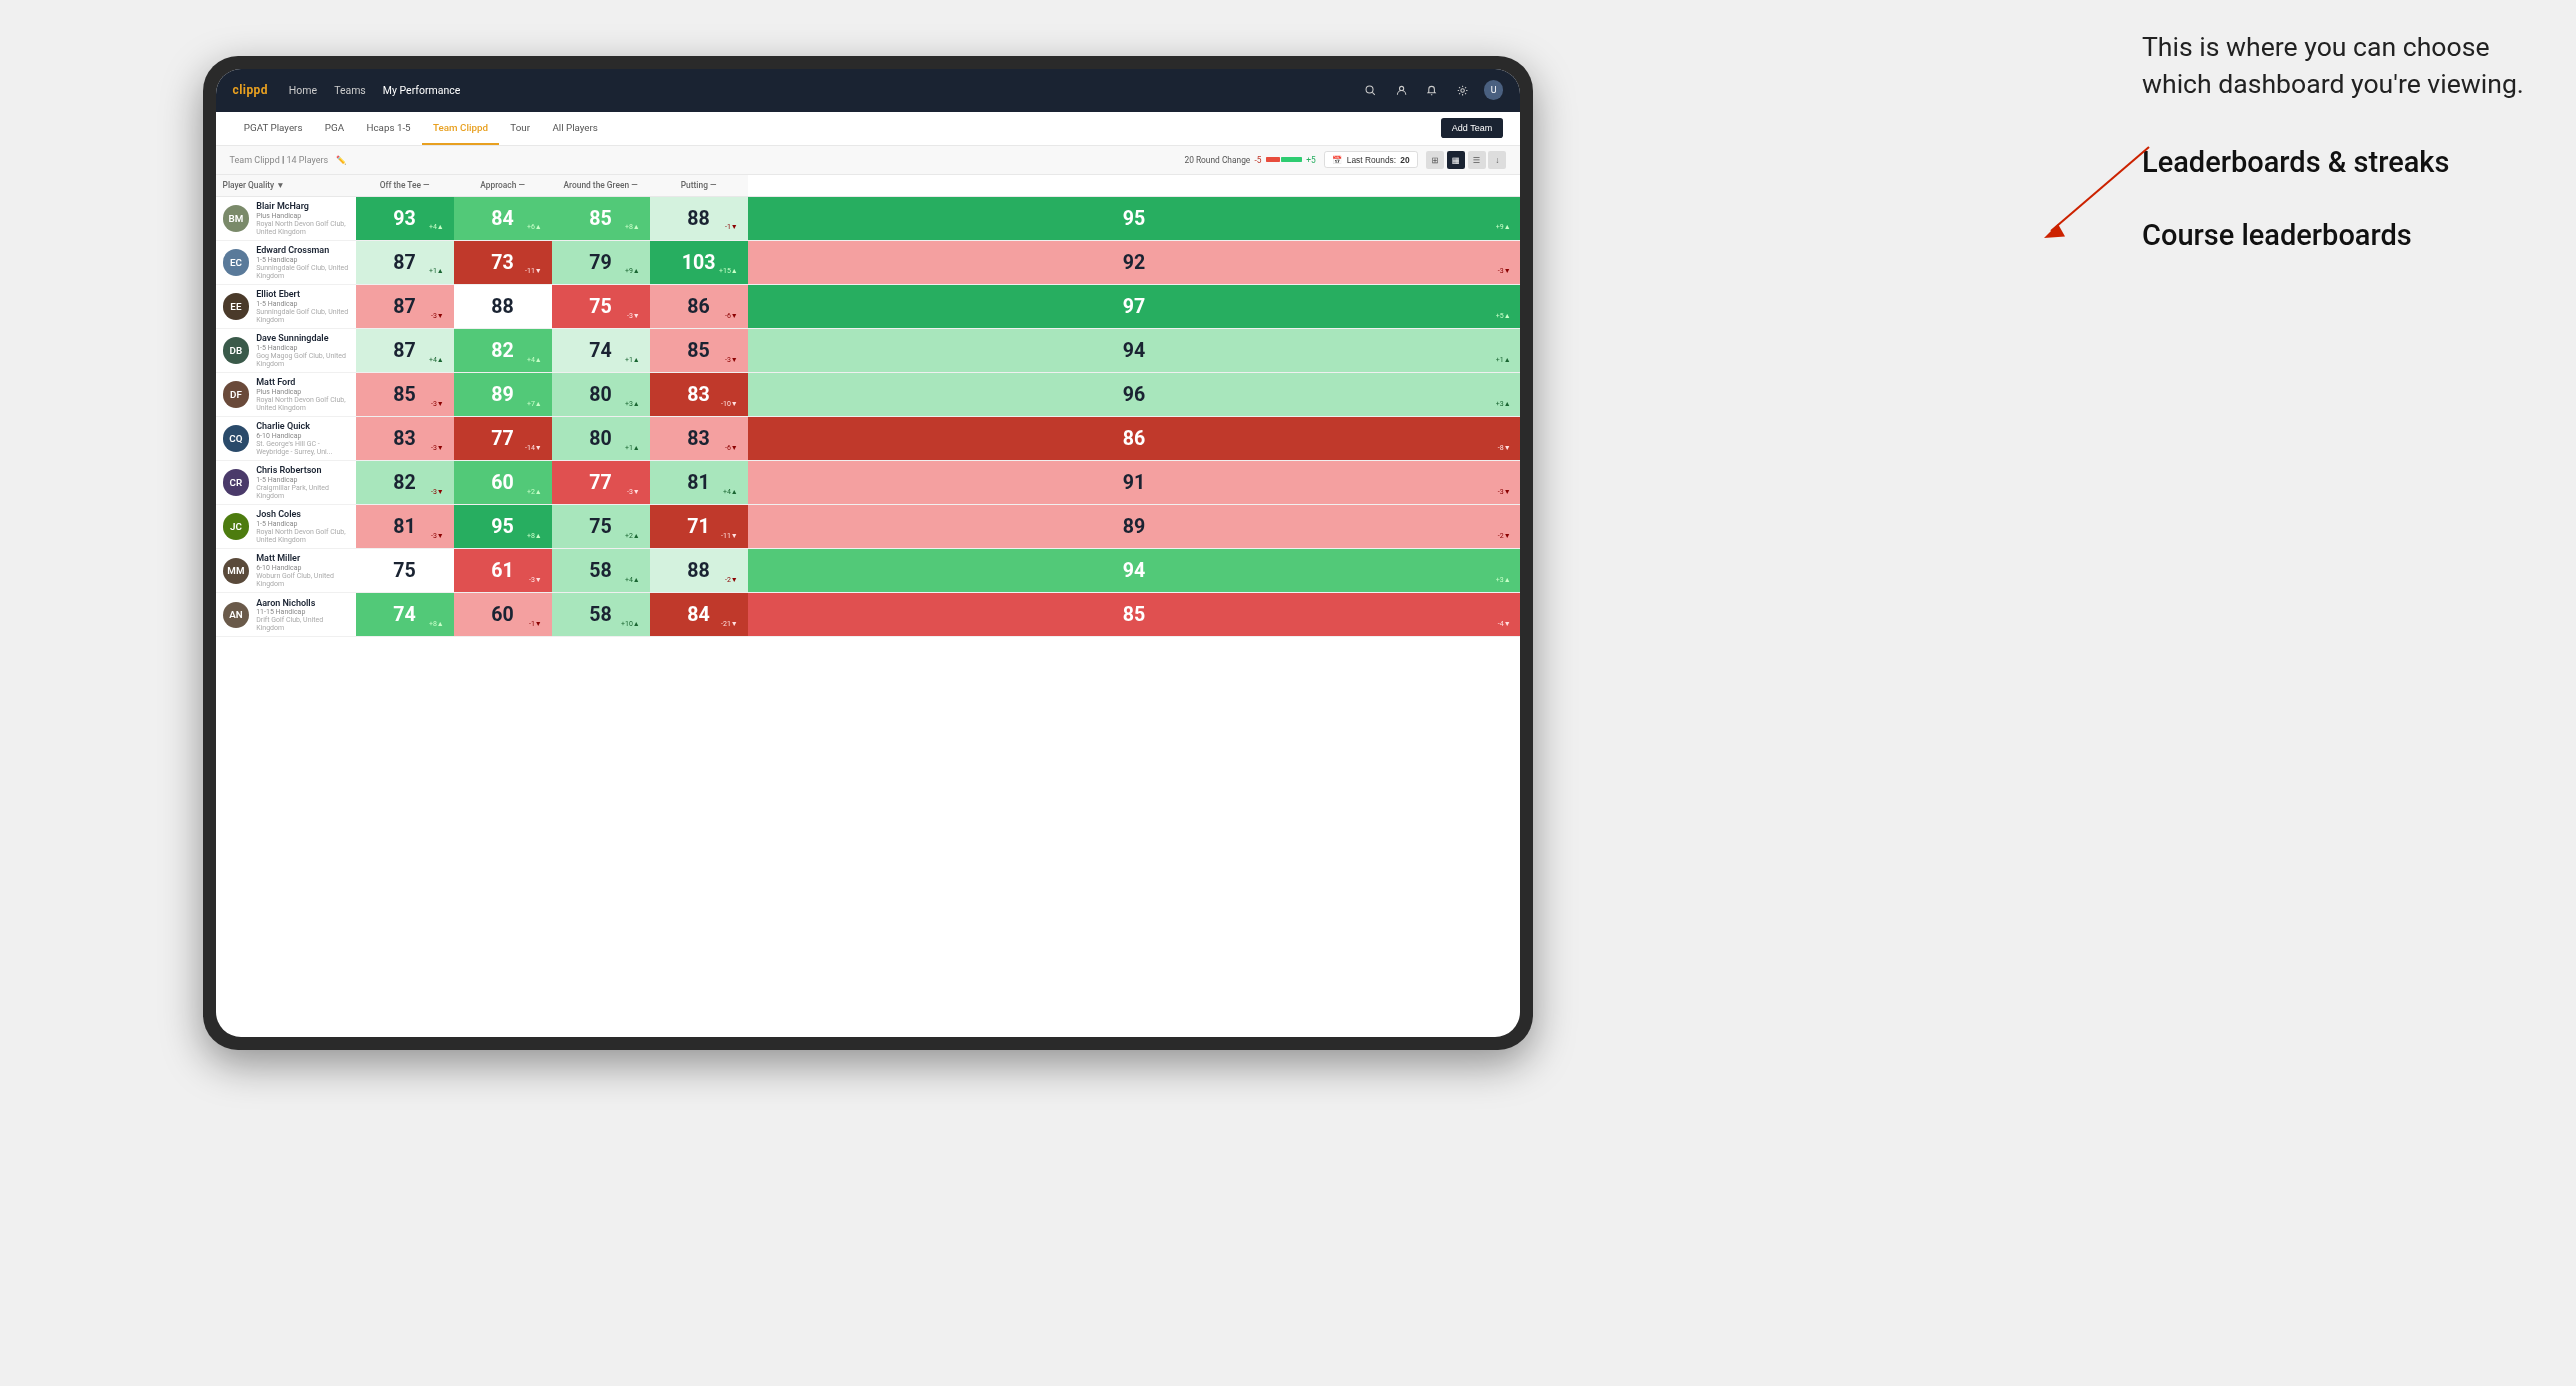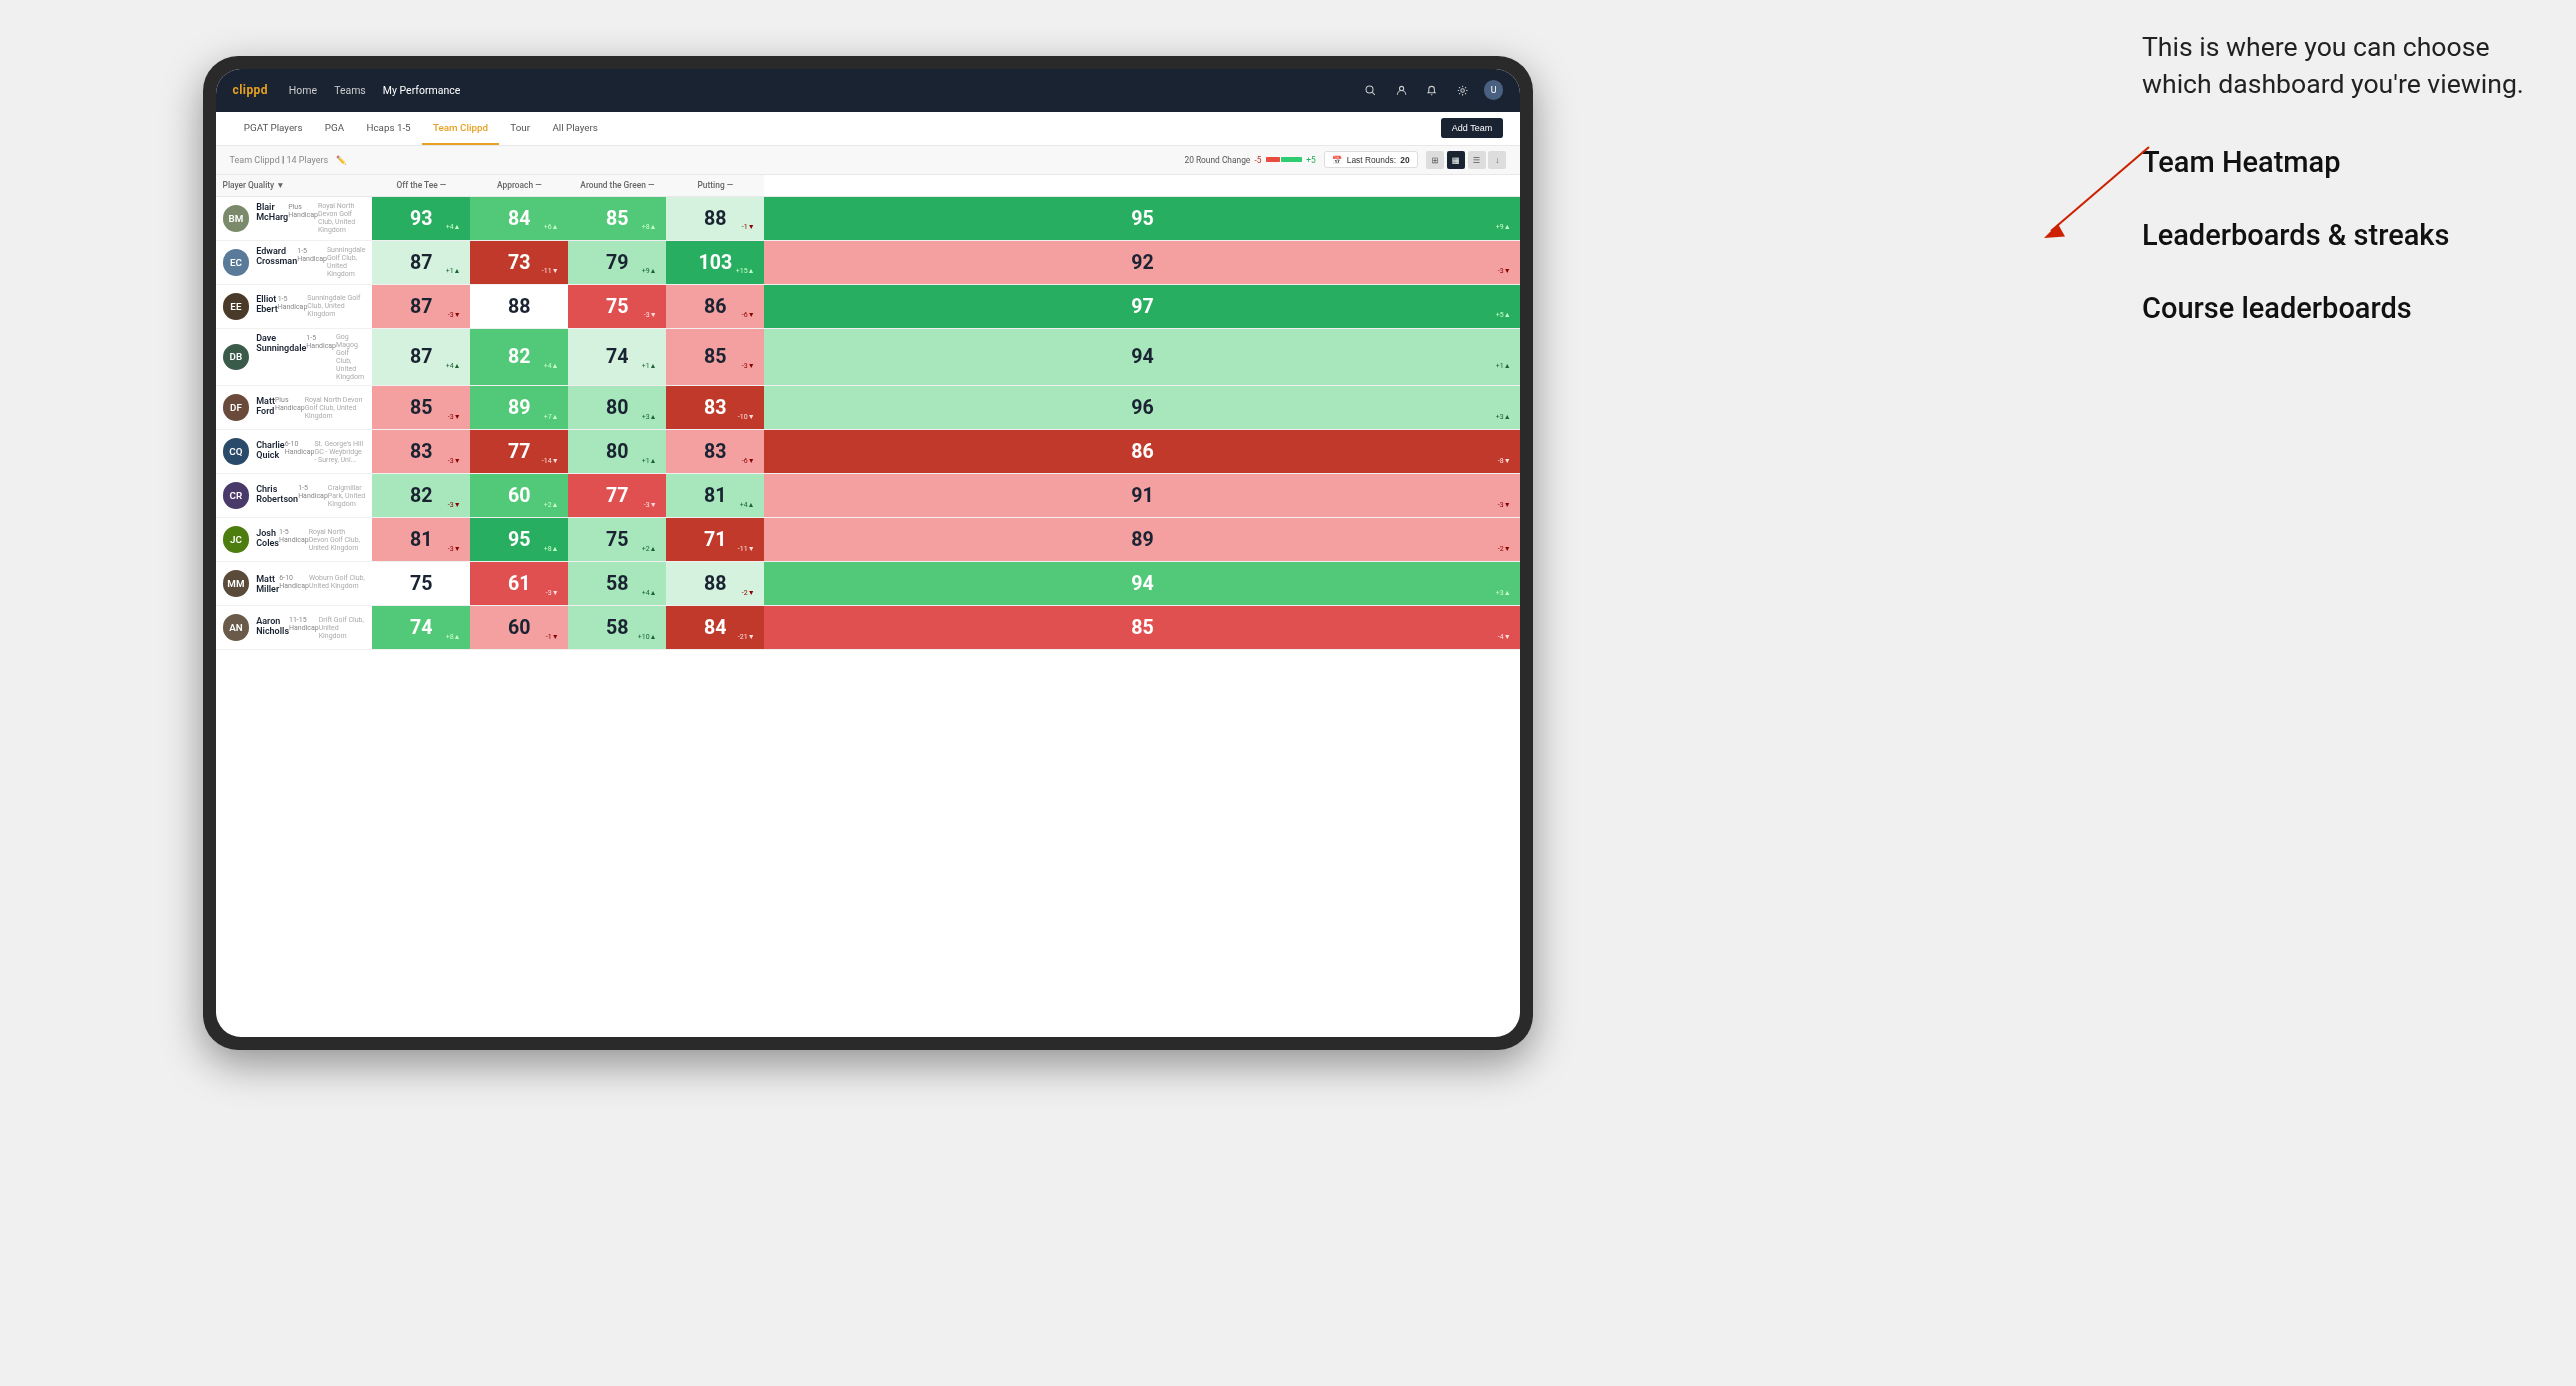--- a/index.html
+++ b/index.html
@@ -275,21 +275,21 @@
       background: #bbb;
       flex-shrink: 0;
       overflow: hidden;
       display: flex;
       align-items: center;
       justify-content: center;
       font-size: 9.8px;
       font-weight: 600;
       color: #fff;
     }
-    .player-info { display: flex; }
+    .player-info { display: flex; flex-direction: column; }
     .player-name { font-size: 9px; font-weight: 600; color: #1a2332; }
     .player-handicap { font-size: 7px; color: #888; margin-top: 0.7px; }
     .player-club { font-size: 7px; color: #aaa; }
 
     .score-cell {
       text-align: center;
       padding: 0;
       height: 43px;
     }
     .score-box {
@@ -335,21 +335,20 @@
       width: 140px;
       height: 112px;
     }
   </style>
 </head>
 <body>
 
 <div class="annotation-area">
   <p class="annotation-text">This is where you can choose which dashboard you're viewing.</p>
   <div class="annotation-items">
-    <div class="annotation-item">Team Heatmap</div>
     <div class="annotation-item">Leaderboards &amp; streaks</div>
     <div class="annotation-item">Course leaderboards</div>
   </div>
 </div>
 
 <svg class="arrow-svg" viewBox="0 0 200 160" xmlns="http://www.w3.org/2000/svg">
   <line x1="170" y1="10" x2="30" y2="130" stroke="#cc2200" stroke-width="3"></line>
   <polygon points="20,140 40,120 50,138" fill="#cc2200"></polygon>
 </svg>
 

